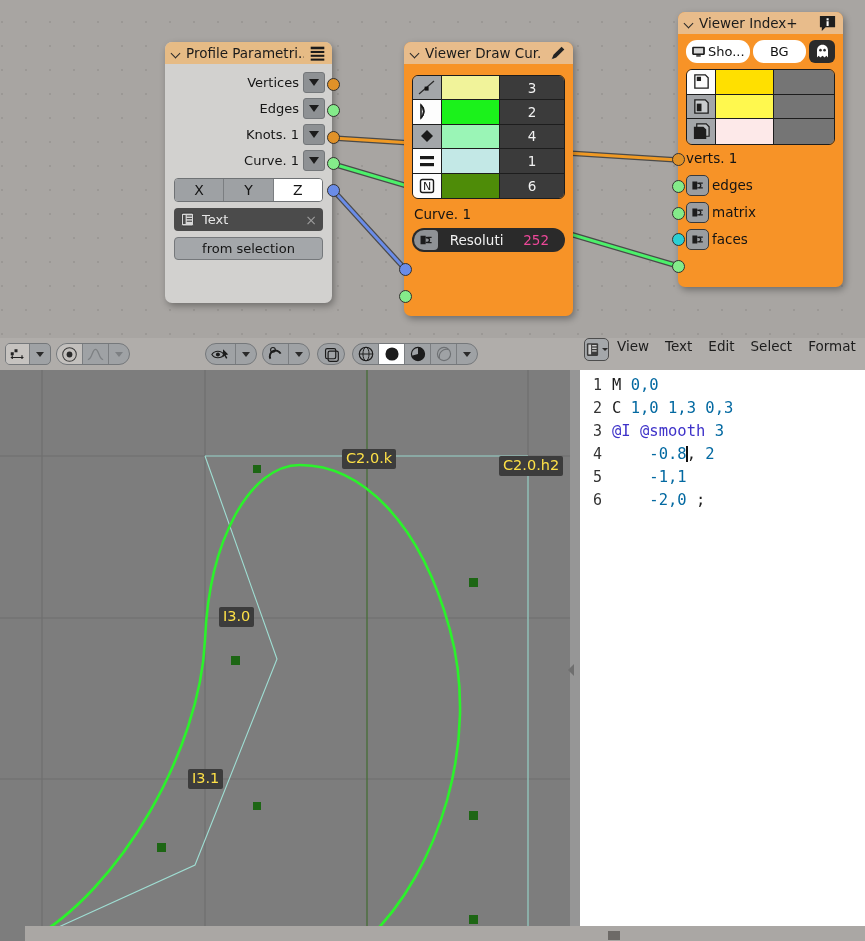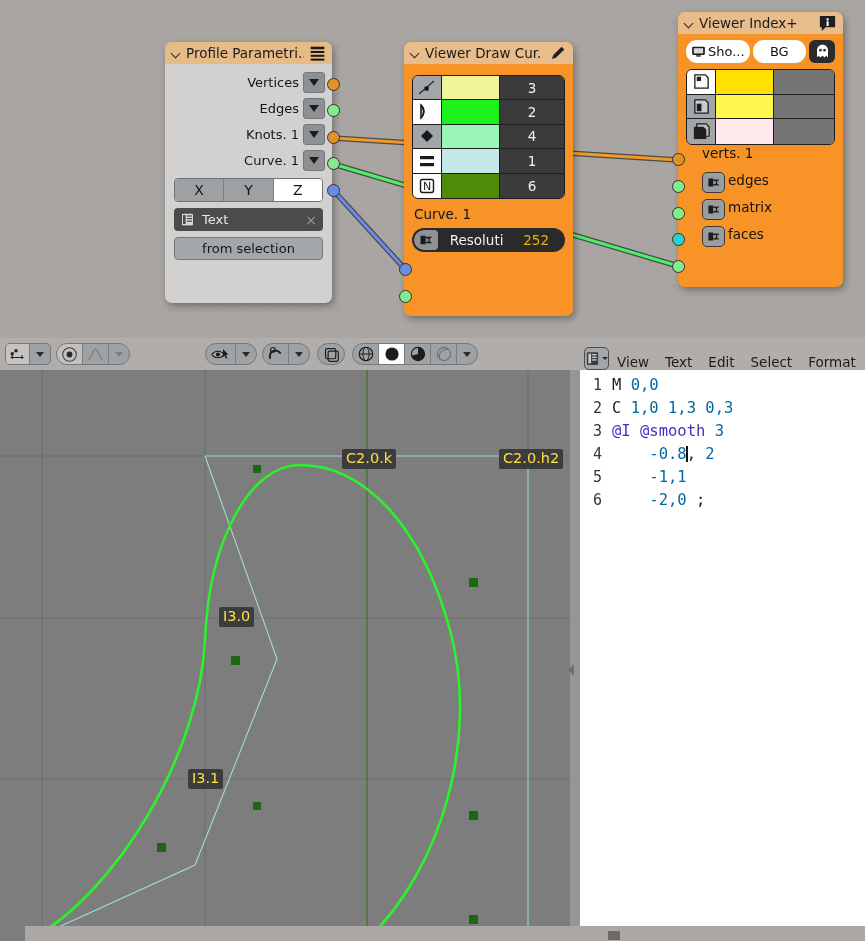--- a/index.html
+++ b/index.html
@@ -98,21 +98,21 @@
     gap: 8px; font-size: 13.5px; letter-spacing: 2px; color: #111; }
   .bake-sq { width: 24px; height: 24px; background: #f79327; border: 1.6px solid #282828;
     border-radius: 5px; display: flex; align-items: center; justify-content: center; }
   .vdc-out { font-size: 13.5px; color: #141414; margin: 7px 0 0 4px; height: 17px; }
   .res-field { margin: 5px 2px 0 2px; height: 24px; background: #2a2a2a;
     border-radius: 12px; display: flex; align-items: center; padding-left: 2px; }
   .res-ic { width: 24px; height: 20px; background: #8f9295; border-radius: 10px 4px 4px 10px;
     display: flex; align-items: center; justify-content: center; flex: none; }
   .res-txt { flex: 1; text-align: center; font-size: 13.5px; color: #f0f0f0;
     padding-right: 8px; }
-  .res-val { font-size: 13.5px; color: #eab308; padding-right: 16px; }
+  .res-val { font-size: 13.5px; color: #ec4899; padding-right: 16px; }
 
   
   #node-vi { left: 678px; top: 12px; width: 165px; height: 275px;
     background: #f79327; }
   #node-vi .node-header { background: #e8bc8b; }
   .vi-toprow { display: flex; gap: 3px; margin: 1px 2px 0 2px; height: 23px; }
   .vi-show { flex: 1.25; background: #fff; border-radius: 11px; display: flex;
     align-items: center; justify-content: center; gap: 2px; font-size: 13px; color: #111; }
   .vi-bg { flex: 1.05; background: #fff; border-radius: 11px; display: flex;
     align-items: center; justify-content: center; font-size: 13px; color: #111; }
@@ -120,21 +120,21 @@
     align-items: center; justify-content: center; }
   .vi-table { margin: 6px 2px 0 2px; border-radius: 6px; overflow: hidden;
     border: 1px solid #1d1d1d; }
   .vi-row { display: flex; height: 24.6px; border-bottom: 1px solid #1d1d1d; }
   .vi-row:last-child { border-bottom: none; }
   .vi-ic { width: 29px; background: #a3a6a9; display: flex; align-items: center;
     justify-content: center; border-right: 1px solid #1d1d1d; }
   .vi-ic.lt { background: #fdfdfd; }
   .vi-c1 { width: 58px; border-right: 1px solid #1d1d1d; }
   .vi-c2 { flex: 1; background: #757575; }
-  .vi-in { display: flex; gap: 3px; height: 27px; margin-left: 18px; }
+  .vi-in { display: flex; align-items: center; gap: 3px; height: 27px; margin-left: 2px; }
   .vi-in .lbl { font-size: 13.5px; color: #141414; }
   .plug { width: 23px; height: 21px; background: #9a9da0; border: 1.5px solid #3a3a3a;
     border-radius: 5px; display: flex; align-items: center; justify-content: center; flex: none; }
 
   
   .sock { position: absolute; width: 13px; height: 13px; border-radius: 50%;
     border: 1px solid #33312f; z-index: 5; }
   .sock.orange { background: #e09128; }
   .sock.green  { background: #84eb8a; }
   .sock.blue   { background: #6a8ce8; }
@@ -163,21 +163,21 @@
     line-height: 17px; }
   #vp-scroll-handle { position: absolute; right: 0; top: 32px; width: 10px;
     height: 571px; background: #969696; }
   .vp-arrow { position: absolute; left: 568px; top: 664px; width: 0; height: 0;
     border-top: 6px solid transparent; border-bottom: 6px solid transparent;
     border-right: 6px solid #6f6f6f; }
 
   
   #text-pane { position: absolute; left: 580px; top: 338px; width: 285px; height: 603px;
     background: #ffffff; overflow: hidden; }
-  #te-header { height: 32px; background: #b0adaa; display: flex; align-items: flex-end;
+  #te-header { height: 32px; background: #b0adaa; display: flex; align-items: flex-start;
     gap: 0px; padding-left: 4px; }
   .te-dd { width: 38px; height: 23px; background: #a4a7aa; border: 1.5px solid #4d4d4d;
     border-radius: 5px; display: flex; align-items: center; justify-content: center; gap: 2px; }
   .te-menu { font-size: 13.5px; color: #1d1d1d; padding: 0 8px; }
   #te-body { position: relative; height: 571px; background: #fff; display: flex;
     padding-top: 4px; }
   #gutter { width: 28px; text-align: right; padding-right: 6px;
     font-family: "DejaVu Sans Mono", monospace; font-size: 15px; color: #343434;
     line-height: 23px; }
   #code { flex: 1; font-family: "DejaVu Sans Mono", monospace; font-size: 15.5px;
@@ -608,21 +608,21 @@
         <g fill="#1d6614">
           <rect x="253" y="95" width="8" height="8"></rect>
           <rect x="231" y="286" width="9" height="9"></rect>
           <rect x="469" y="208" width="9" height="9"></rect>
           <rect x="469" y="441" width="9" height="9"></rect>
           <rect x="157" y="473" width="9" height="9"></rect>
         </g>
       </svg>
 
       <div class="vlabel" style="left:342px;top:79px;">C2.0.k</div>
-      <div class="vlabel" style="left:499px;top:79px;">C2.0.h2</div>
+      <div class="vlabel" style="left:499px;top:86px;">C2.0.h2</div>
       <div class="vlabel" style="left:219px;top:237px;">I3.0</div>
       <div class="vlabel" style="left:188px;top:399px;">I3.1</div>
       <div class="vlabel" style="left:27px;top:560px;">I3.2</div>
       <div class="vlabel" style="left:349px;top:560px;">M.1</div>
       <div class="vlabel" style="left:499px;top:560px;">C2.0.h1</div>
     </div>
 
     <div id="vp-scroll-handle"></div>
   </div>
   <div class="vp-arrow"></div>

